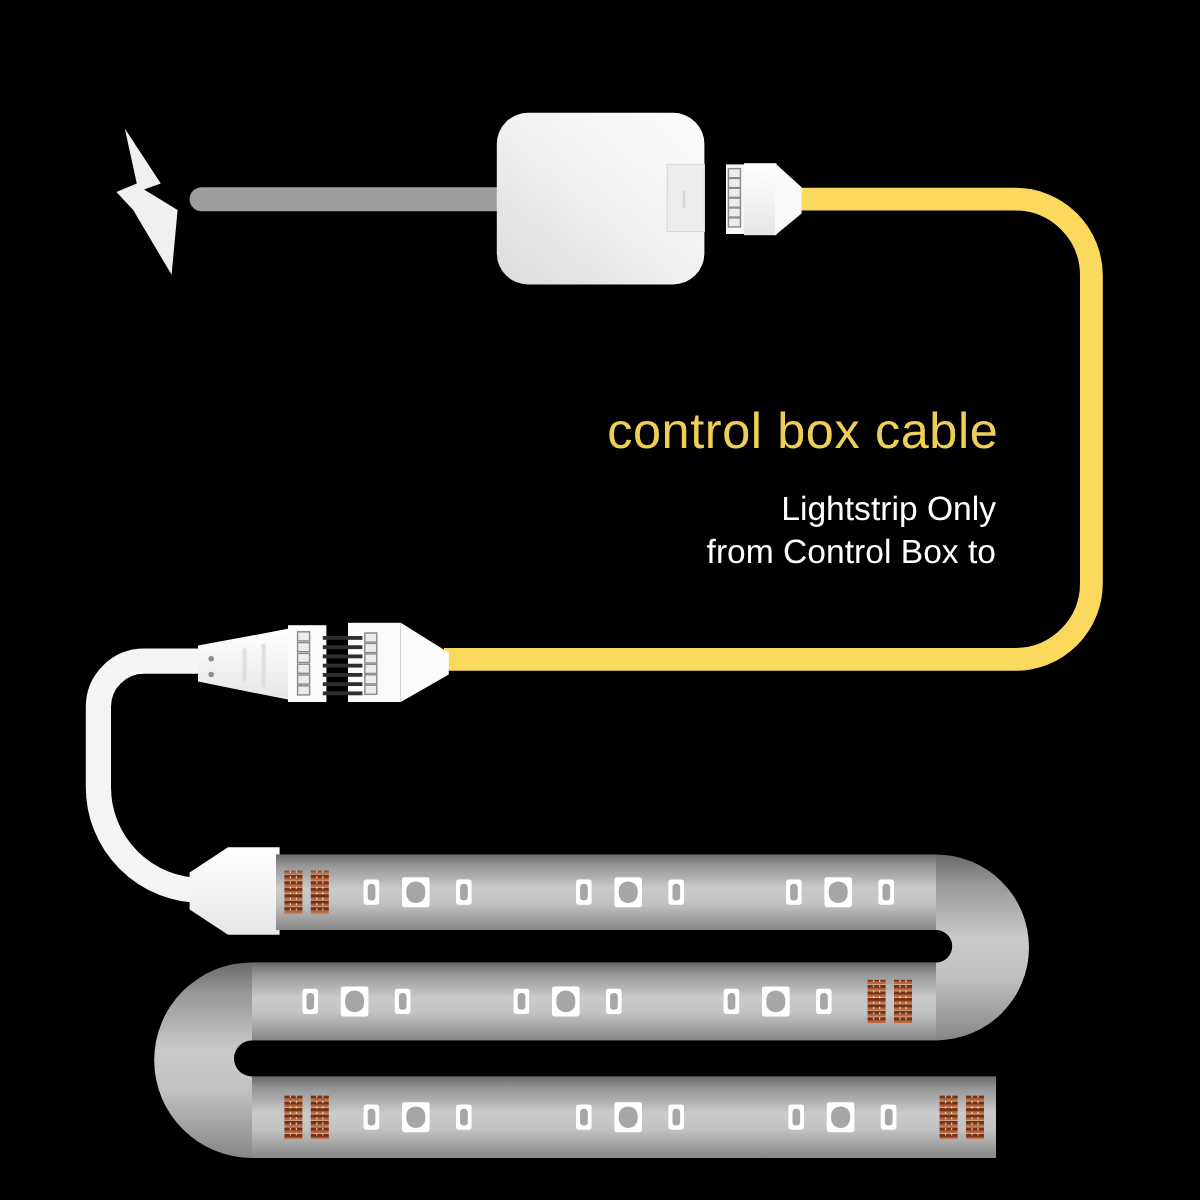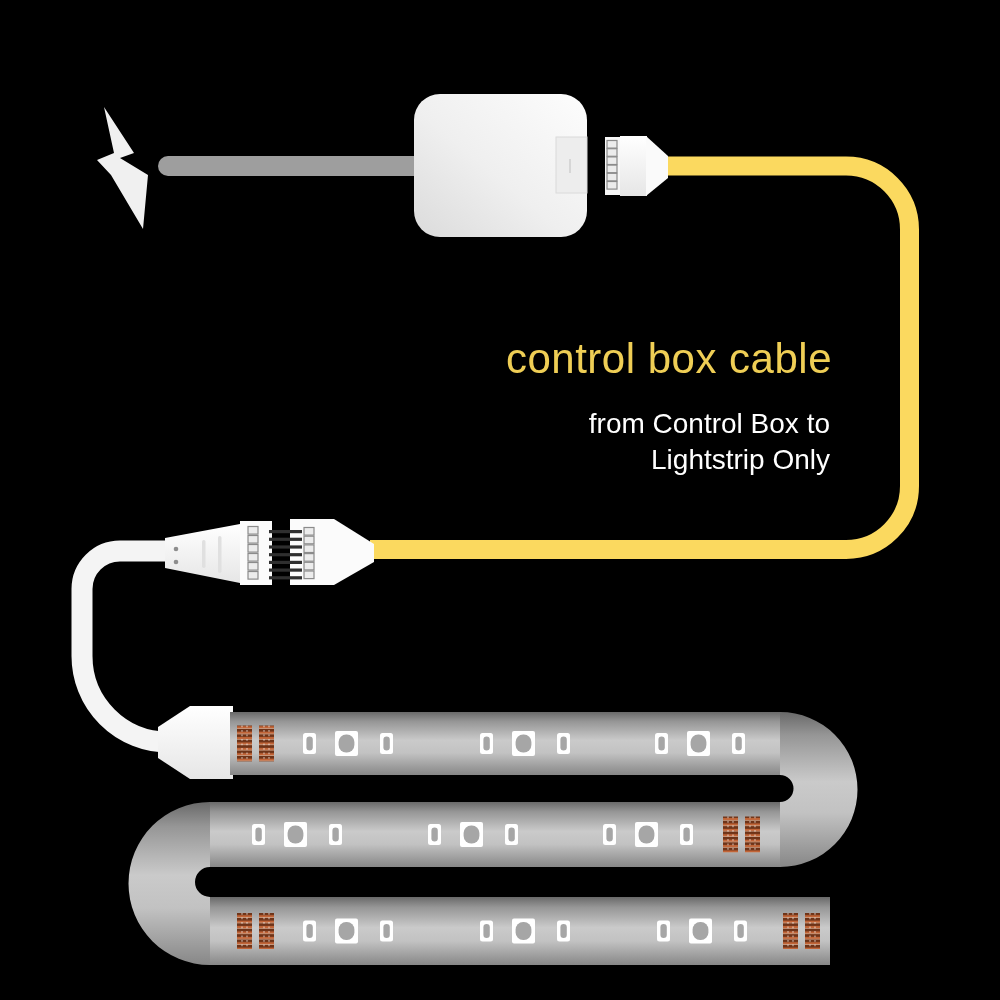--- a/index.html
+++ b/index.html
@@ -216,17 +216,17 @@
           <line x1="793" y1="913" x2="793" y2="949" stroke="#ffffff" stroke-width="1.1" stroke-dasharray="1.8,2.7" opacity="0.65"></line>
           <rect x="805" y="913" width="15" height="36" fill="url(#copper)"></rect>
           <line x1="810" y1="913" x2="810" y2="949" stroke="#ffffff" stroke-width="1.1" stroke-dasharray="1.8,2.7" opacity="0.65"></line>
           <line x1="815" y1="913" x2="815" y2="949" stroke="#ffffff" stroke-width="1.1" stroke-dasharray="1.8,2.7" opacity="0.65"></line>
         </g>
     </g>
   </svg>
 
   <div class="title">control box cable</div>
   <div class="subtitle">
+    <div>Lightstrip Only</div>
     <div>from Control Box to</div>
-    <div>Lightstrip Only</div>
   </div>
 
 </div>
 
 </body></html>

